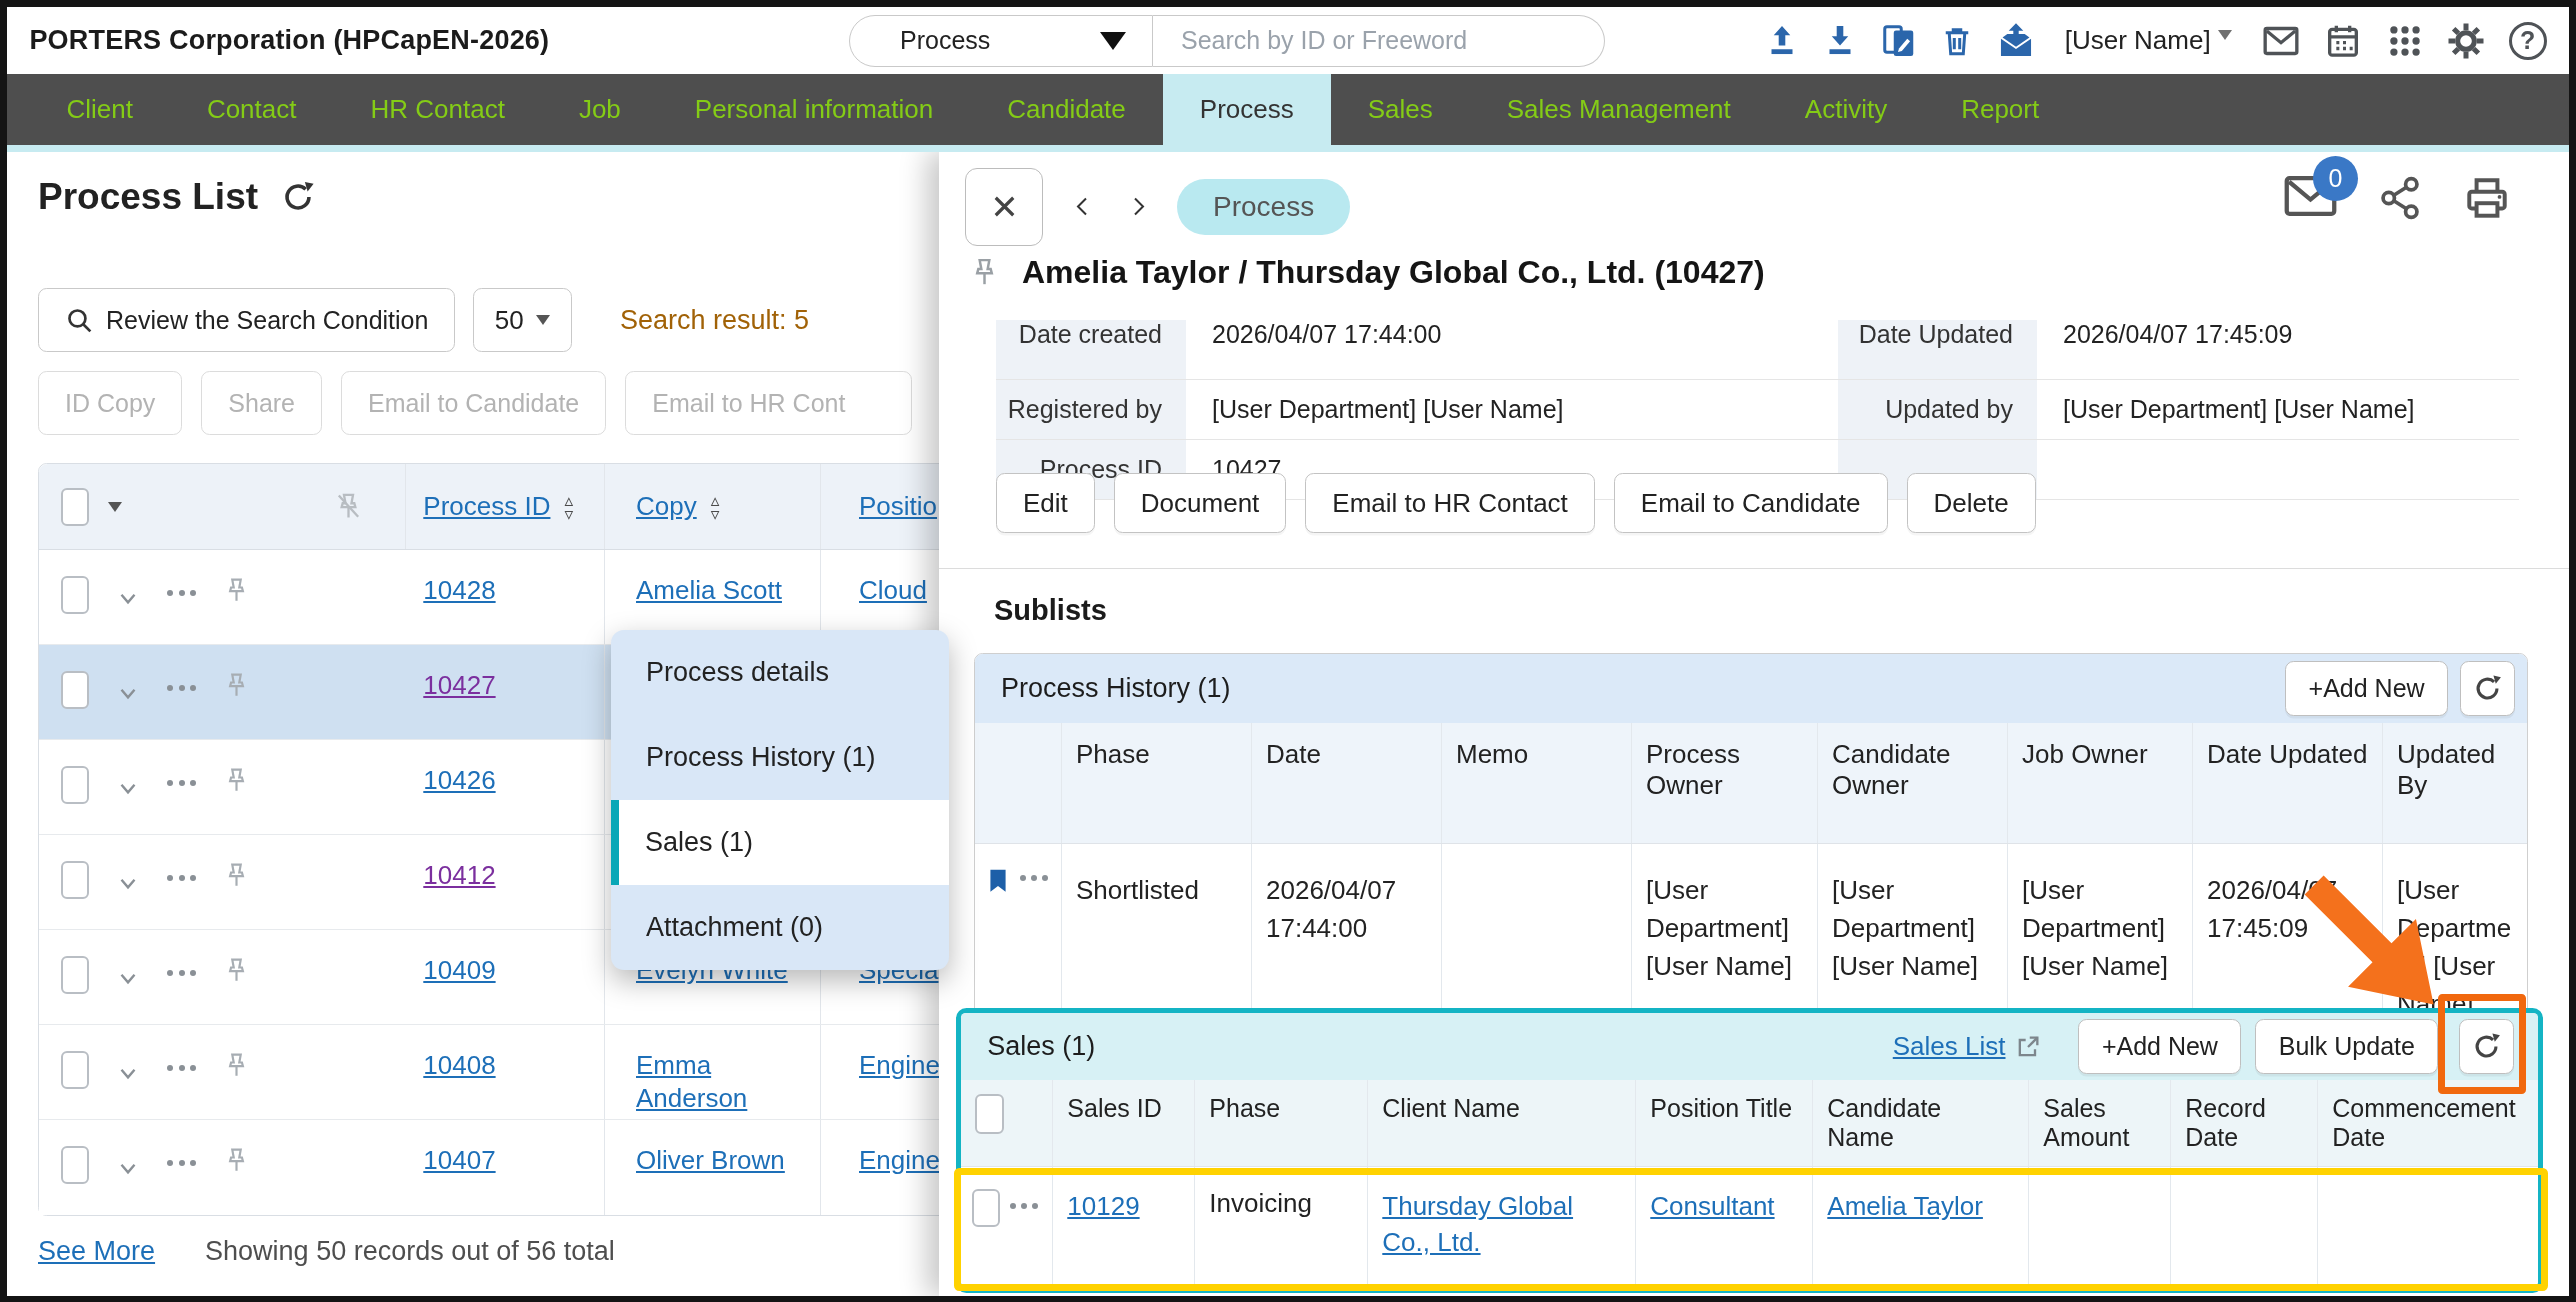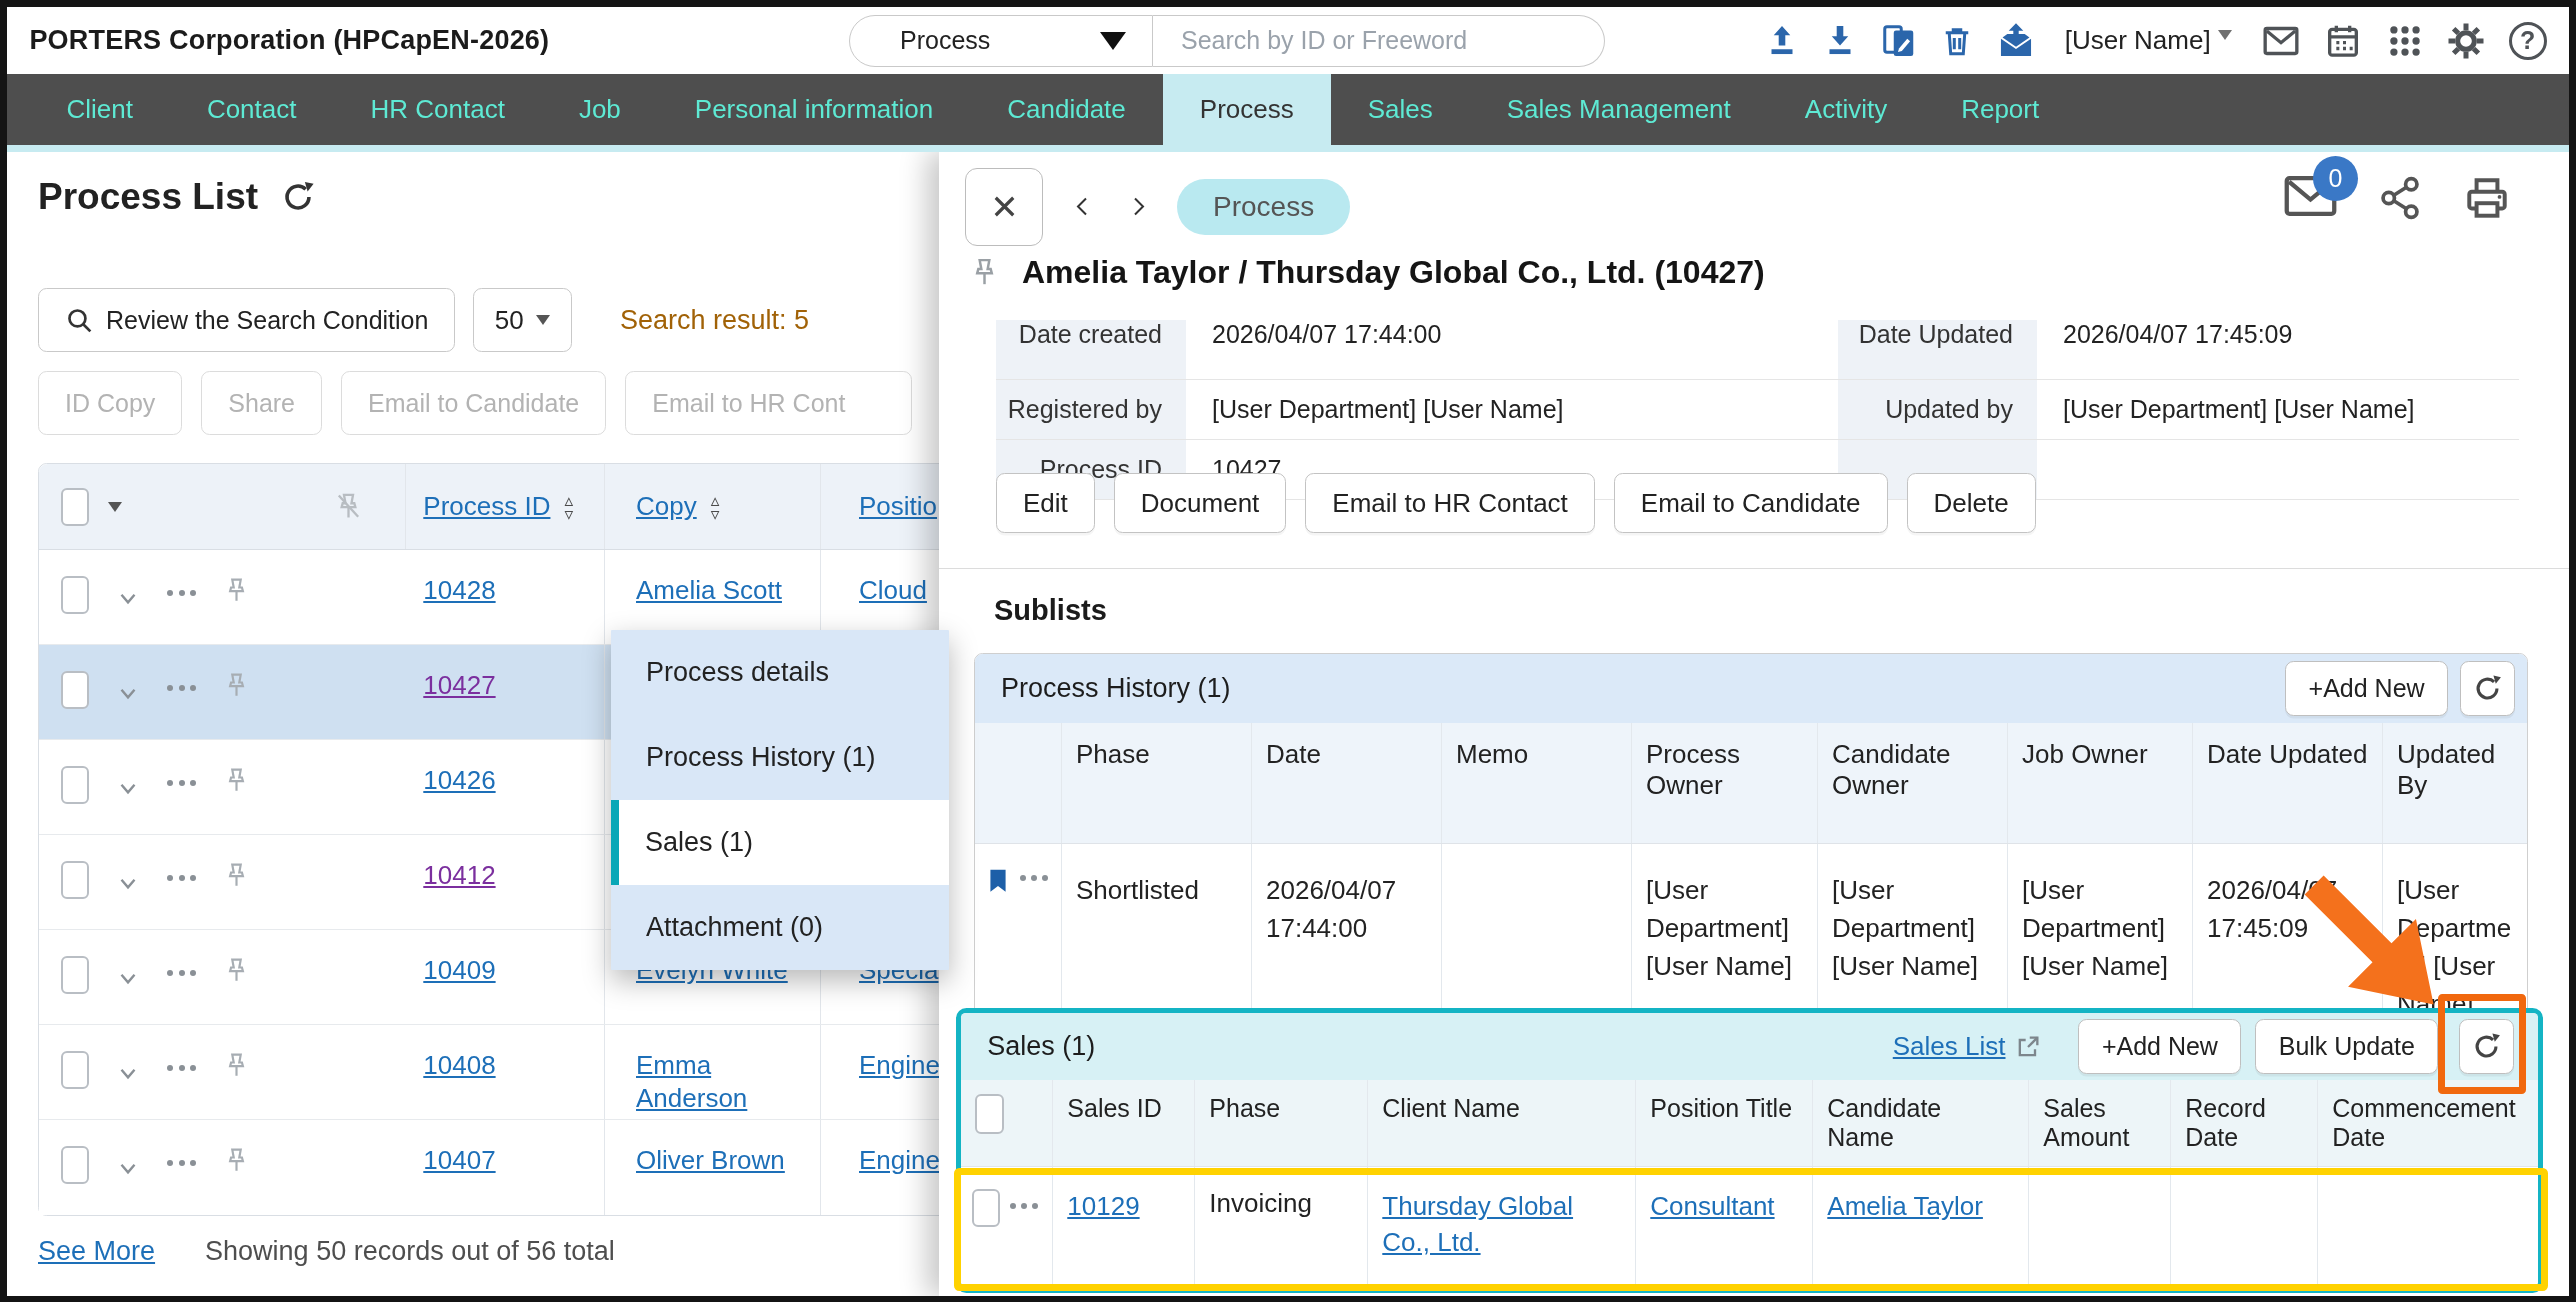--- a/index.html
+++ b/index.html
@@ -17,21 +17,21 @@
   .sinput::placeholder{color:#9aa2ab}
   .topicons{margin-left:auto;display:flex;align-items:center;gap:22.4px}
   .tic{display:block}
   .uname{font-size:26px;color:#222;display:flex;align-items:flex-start;gap:7px;margin:0 7px;cursor:pointer}
   .ucaret{width:0;height:0;border-left:7.8px solid transparent;border-right:7.8px solid transparent;border-top:10.4px solid #707070;margin-top:5.2px}
   .helpcirc{width:38px;height:38px;border:3px solid #4f5357;border-radius:50%;color:#4f5357;font-size:25px;font-weight:700;display:flex;align-items:center;justify-content:center}
   .helpcirc::after{content:"?"}
 
   
   .navbar{height:71px;background:#4e4e4e;display:flex;align-items:stretch;padding-left:22.4px}
-  .navtab{display:flex;align-items:center;padding:0 37px;font-size:26px;color:#5eead4;cursor:pointer;white-space:nowrap}
+  .navtab{display:flex;align-items:center;padding:0 37px;font-size:26px;color:#84cc16;cursor:pointer;white-space:nowrap}
   .navtab.active{background:#c7ebf1;color:#333}
   .strip{height:7px;background:#c7ebf1}
 
   .content{position:relative;height:1144px;background:#fff;overflow:hidden}
 
   
   .pl-title{position:absolute;left:31px;top:24px;display:flex;align-items:center;gap:22.4px;font-size:37px;font-weight:700;color:#222}
   .ctrl-row{position:absolute;left:31px;top:136px;display:flex;align-items:center;gap:17.3px}
   .btn{display:flex;align-items:center;gap:12px;height:64px;border:1.7px solid #c9c9c9;border-radius:8.6px;background:#fff;font-size:25px;color:#222;padding:0 26px;cursor:pointer;white-space:nowrap}
   .pgsize{display:flex;align-items:center;gap:12px;height:64px;border:1.7px solid #c9c9c9;border-radius:8.6px;background:#fff;font-size:26px;color:#222;padding:0 21px;cursor:pointer}
@@ -65,21 +65,21 @@
   .dots{display:inline-flex;align-items:center;gap:5.2px;margin-top:14px;cursor:pointer}
   .dots i{width:6px;height:6px;border-radius:50%;background:#8a9096;display:block}
   .chv{margin-top:8.6px;cursor:pointer}
   .lnk{color:#1d6fb8;text-decoration:underline;font-size:26px;cursor:pointer;line-height:33px;display:inline-block;word-wrap:break-word}
   .lrow.visited .lnk.idlnk{color:#7b2f9e}
   .lfoot{position:absolute;left:31px;top:1084px;display:flex;gap:50px;align-items:center;font-size:27px}
   .seemore{color:#1d6fb8;text-decoration:underline;cursor:pointer}
   .showing{color:#4e4e4e}
 
   
-  .ctxmenu{position:absolute;left:604px;top:478px;width:338px;background:#d9e7f7;box-shadow:0 10.4px 29px rgba(0,0,0,.28);z-index:40;border-radius:1px}
+  .ctxmenu{position:absolute;left:604px;top:478px;width:338px;background:#d9e7f7;box-shadow:0 10.4px 29px rgba(0,0,0,.28);z-index:40;border-radius:13px}
   .mi{height:85px;display:flex;align-items:center;padding-left:35px;font-size:27px;color:#222;cursor:pointer}
   .mi.selected{background:#fff;border-left:8.6px solid #0aa7b7;padding-left:26px}
 
   
   .panel{position:absolute;top:0;left:932px;right:0;bottom:0;background:#fff;box-shadow:-12px 0 26px rgba(0,0,0,.22);z-index:30}
   .p-head{position:absolute;top:15.5px;left:26px;display:flex;align-items:center;gap:24px}
   .xbtn{width:78px;height:78px;border:1.7px solid #bcbcbc;border-radius:12px;background:#fff;display:flex;align-items:center;justify-content:center;cursor:pointer}
   .arrbtn{display:flex;align-items:center;justify-content:center;cursor:pointer;padding:3.5px}
   .pill{background:#b9e9f0;color:#555;font-size:28px;padding:12px 36px;border-radius:38px}
   .p-icons{position:absolute;top:19px;right:57px;display:flex;gap:38px;align-items:center}

